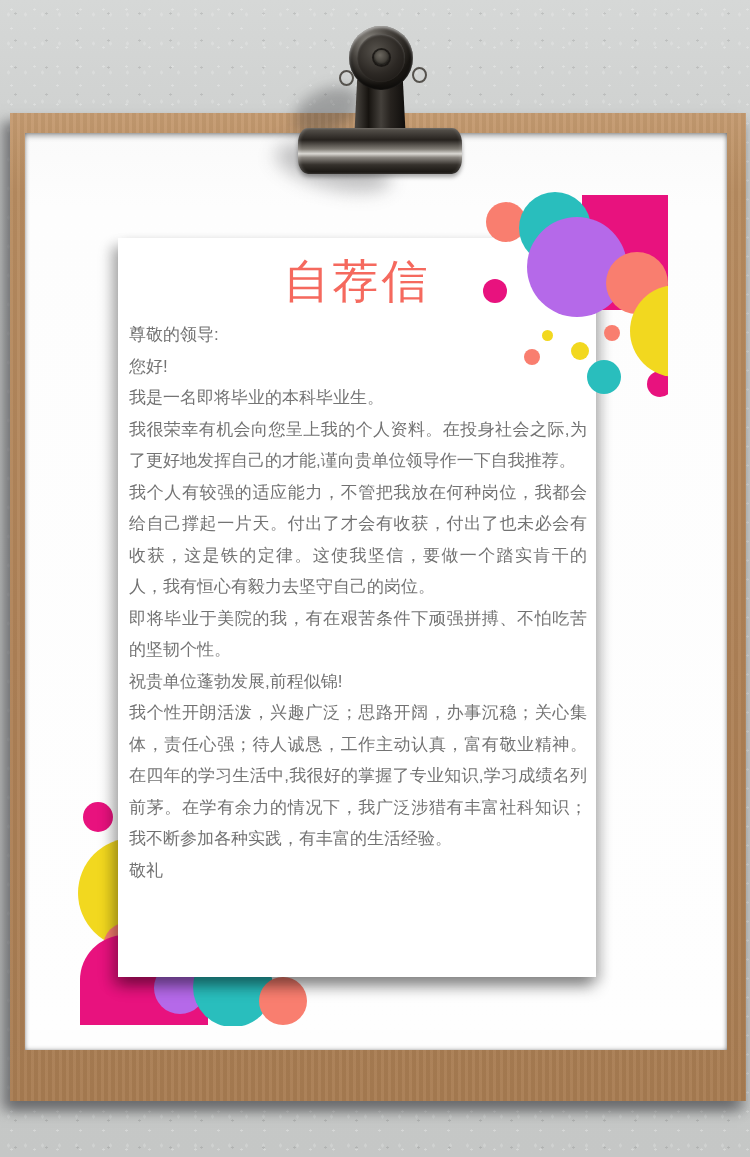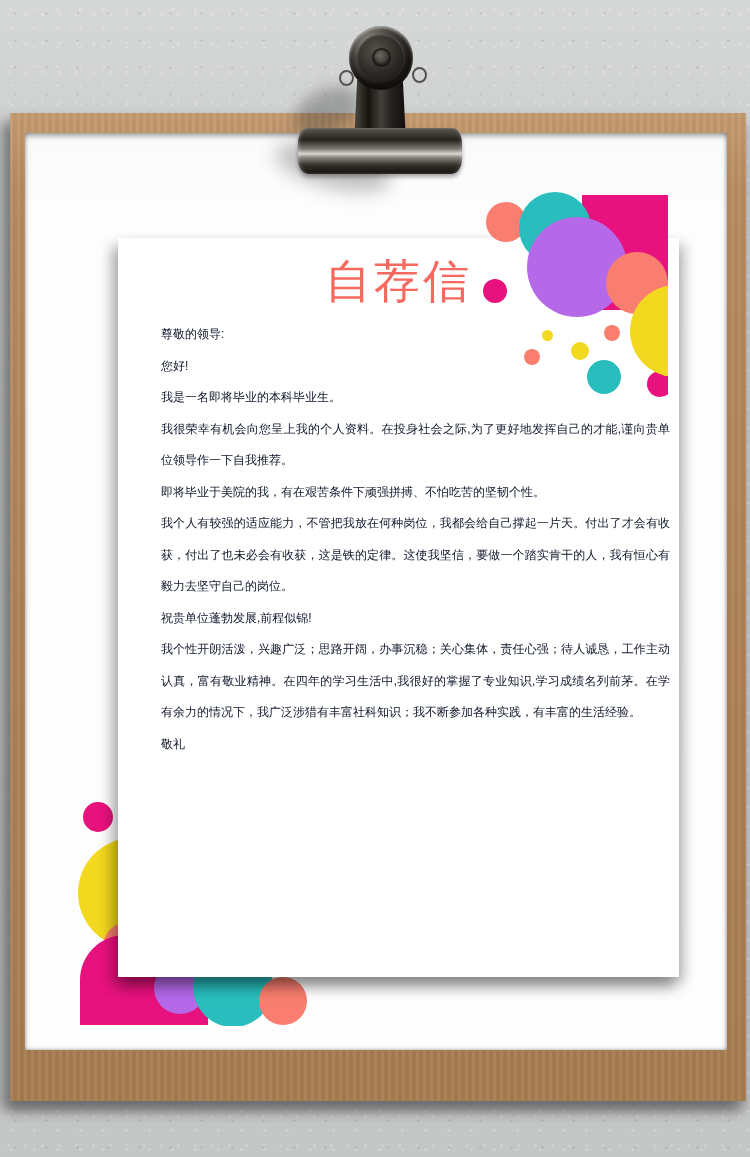--- a/index.html
+++ b/index.html
@@ -38,26 +38,26 @@
   .decor-bl{position:absolute;left:60px;top:790px;width:260px;height:236px;overflow:hidden;z-index:1;}
   .bl-yellow{left:18px;top:48px;width:110px;height:110px;}
   .bl-magenta-dot{left:23px;top:12px;width:30px;height:30px;}
   .bl-coral1{left:43px;top:132px;width:50px;height:50px;}
   .bl-magenta-big{position:absolute;left:20px;top:145px;width:128px;height:90px;
     background:#E8127E;border-radius:45px 0 0 0;}
   .bl-purple{left:94px;top:172px;width:52px;height:52px;}
   .bl-teal{left:133px;top:157px;width:80px;height:80px;}
   .bl-coral2{left:199px;top:187px;width:48px;height:48px;}
   
-  .paper{position:absolute;left:118px;top:238px;width:561px;height:739px;background:#FFFFFF;z-index:2;
+  .paper{position:absolute;left:118px;top:238px;width:478px;height:739px;background:#FFFFFF;z-index:2;
     box-shadow:0 10px 14px rgba(0,0,0,.30), -8px 8px 12px rgba(0,0,0,.18), 8px 4px 10px rgba(0,0,0,.10);}
   .title{margin:17px 0 0 0;text-align:center;font-size:46px;line-height:52px;font-weight:400;
     letter-spacing:3px;color:#F5695E;}
-  .letter-body{margin-top:12px;padding:0 9px 0 11px;font-size:12px;line-height:31.5px;
-    color:#0f172a;text-align:justify;margin-left:32px;}
+  .letter-body{margin-top:12px;padding:0 9px 0 11px;font-size:17px;line-height:31.5px;
+    color:#737373;text-align:justify;}
   .letter-body p{margin:0;}
   
   .decor-tr{position:absolute;left:470px;top:185px;width:198px;height:245px;overflow:hidden;z-index:3;}
   .tr-rect{position:absolute;left:112px;top:10px;width:86px;height:115px;background:#E8127E;}
   .tr-coral1{left:16px;top:17px;width:40px;height:40px;}
   .tr-teal-big{left:49px;top:7px;width:72px;height:72px;}
   .tr-purple{left:57px;top:32px;width:100px;height:100px;}
   .tr-coral2{left:136px;top:67px;width:62px;height:62px;}
   .tr-magenta-sm{left:177px;top:186px;width:26px;height:26px;}
   .tr-yellow-big{left:160px;top:100px;width:92px;height:92px;}
@@ -111,22 +111,22 @@
     <div class="circle c-coral bl-coral2"></div>
   </div>
 
   <div class="paper">
     <h1 class="title">自荐信</h1>
     <div class="letter-body">
       <p>尊敬的领导:</p>
       <p>您好!</p>
       <p>我是一名即将毕业的本科毕业生。</p>
       <p>我很荣幸有机会向您呈上我的个人资料。在投身社会之际,为了更好地发挥自己的才能,谨向贵单位领导作一下自我推荐。</p>
+      <p>我个人有较强的适应能力，不管把我放在何种岗位，我都会给自己撑起一片天。付出了才会有收获，付出了也未必会有收获，这是铁的定律。这使我坚信，要做一个踏实肯干的人，我有恒心有毅力去坚守自己的岗位。</p>
       <p>即将毕业于美院的我，有在艰苦条件下顽强拼搏、不怕吃苦的坚韧个性。</p>
-      <p>我个人有较强的适应能力，不管把我放在何种岗位，我都会给自己撑起一片天。付出了才会有收获，付出了也未必会有收获，这是铁的定律。这使我坚信，要做一个踏实肯干的人，我有恒心有毅力去坚守自己的岗位。</p>
       <p>祝贵单位蓬勃发展,前程似锦!</p>
       <p>我个性开朗活泼，兴趣广泛；思路开阔，办事沉稳；关心集体，责任心强；待人诚恳，工作主动认真，富有敬业精神。在四年的学习生活中,我很好的掌握了专业知识,学习成绩名列前茅。在学有余力的情况下，我广泛涉猎有丰富社科知识；我不断参加各种实践，有丰富的生活经验。</p>
       <p>敬礼</p>
     </div>
   </div>
 
   <div class="decor-tr">
     <div class="tr-rect"></div>
     <div class="circle c-coral tr-coral1"></div>
     <div class="circle c-teal tr-teal-big"></div>

